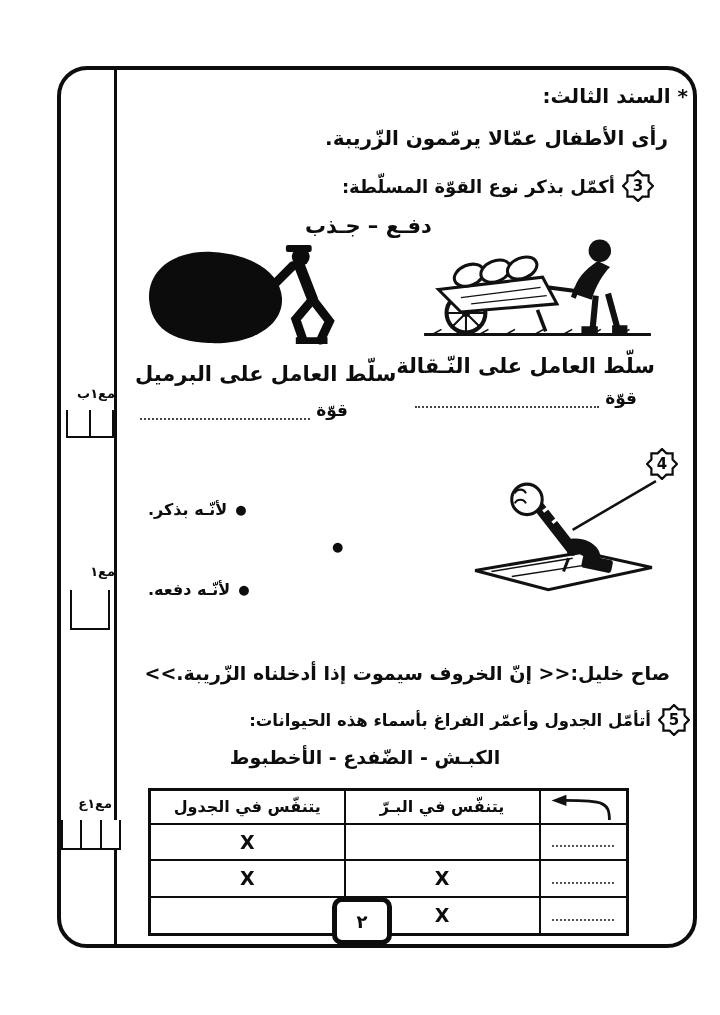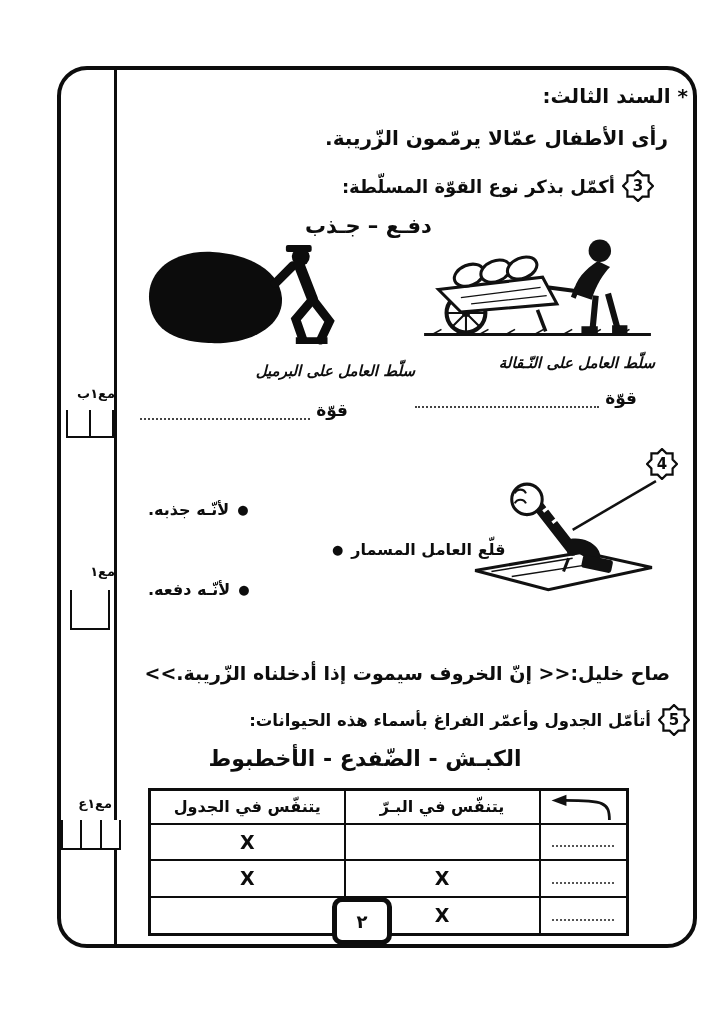--- a/index.html
+++ b/index.html
@@ -20,27 +20,27 @@
   .score-box .cell{flex:1;}
   .score-box .cell + .cell{border-right:2.5px solid #0d0d0d;}
   .title-line{font-weight:bold;font-size:20px;white-space:nowrap;}
   .q-line{display:flex;align-items:center;gap:7px;font-weight:bold;white-space:nowrap;}
   .q-badge{position:relative;width:32px;height:32px;flex:0 0 auto;}
   .q-badge svg{position:absolute;inset:0;}
   .q-badge .num{
     position:absolute;inset:0;display:flex;align-items:center;justify-content:center;
     font-weight:bold;font-size:15px;font-family:"DejaVu Sans",sans-serif;
   }
-  .caption{font-weight:bold;font-size:15px;text-align:right;white-space:nowrap;font-style:italic;}
+  .caption{font-weight:bold;font-size:21px;text-align:left;white-space:nowrap;}
   .answer-line{display:flex;align-items:flex-end;gap:6px;font-weight:bold;font-size:17px;}
   .answer-line .dots{flex:1;border-bottom:2px dotted #444;height:1em;}
   .bullet{font-size:13px;line-height:1;}
   .match-item{display:flex;align-items:center;gap:8px;font-weight:bold;font-size:16px;white-space:nowrap;}
   .quote-line{font-weight:bold;font-size:19px;white-space:nowrap;}
-  .animals-line{font-weight:bold;font-size:22px;text-align:center;white-space:nowrap;letter-spacing:0.5px;}
+  .animals-line{font-weight:bold;font-size:19px;text-align:center;white-space:nowrap;letter-spacing:0.5px;}
   table.breathe{border-collapse:collapse;table-layout:fixed;background:#fff;}
   table.breathe td{border:2.5px solid #0d0d0d;text-align:center;vertical-align:middle;padding:0;}
   table.breathe{border:3px solid #0d0d0d;}
   .th-text{font-weight:bold;font-size:16px;}
   .x-mark{font-weight:bold;font-size:19px;font-family:"DejaVu Sans",sans-serif;}
   .name-dots{display:inline-block;width:72%;border-bottom:2px dotted #555;height:10px;}
   .page-num-badge{
     width:50px;height:38px;border:5px solid #0d0d0d;border-radius:10px;background:#fff;
     display:flex;align-items:center;justify-content:center;font-weight:bold;font-size:18px;z-index:6;
   }
@@ -153,27 +153,26 @@
       <path d="M79,34 l9,-7 M88,45 l9,-7" stroke="#fff" stroke-width="3" fill="none"></path>
       <path d="M100,62 C114,58 126,62 132,70 C138,78 136,87 127,89 C121,77 112,72 103,76 Z" fill="#111"></path>
       <rect x="117" y="79" width="30" height="13" rx="3" transform="rotate(12 132 86)" fill="#111"></rect>
       <path d="M104,80 L99,93" stroke="#111" stroke-width="3" fill="none"></path>
       <circle cx="63" cy="22" r="15" fill="#fff" stroke="#111" stroke-width="3"></circle>
       <path d="M51,16 a6 6 0 0 1 11 0 M51,26 a6 6 0 0 1 11 0" stroke="#111" stroke-width="2" fill="none"></path>
     </svg>
   </div>
 
   <div class="abs match-item" style="left:332px;top:540px;">
-    <span>قلّع العامل المسمار</span>
     <span class="bullet">●</span>
   </div>
 
   <div class="abs match-item" style="left:148px;top:500px;">
     <span class="bullet">●</span>
-    <span>لأنّـه جذبه.</span>
+    <span>لأنّـه بذكر.</span>
   </div>
 
   <div class="abs match-item" style="left:148px;top:580px;">
     <span class="bullet">●</span>
     <span>لأنّـه دفعه.</span>
   </div>
 
 
   <div class="abs quote-line" style="right:50px;top:662px;">صاح خليل:&lt;&lt; إنّ الخروف سيموت إذا أدخلناه الزّريبة.&gt;&gt;</div>
 

